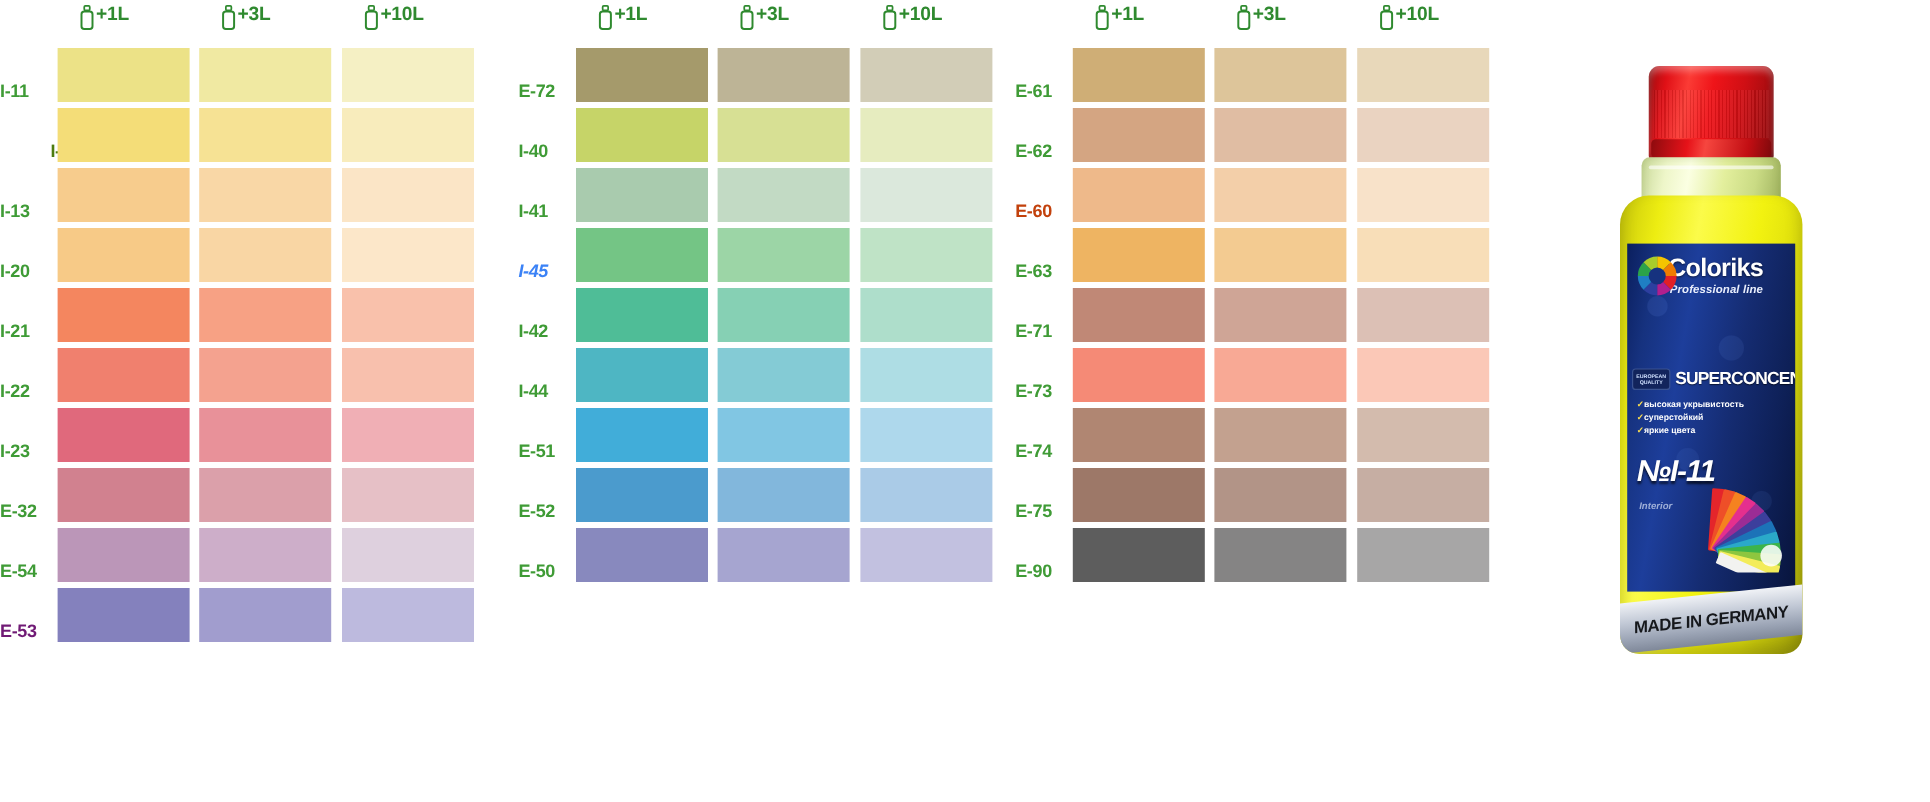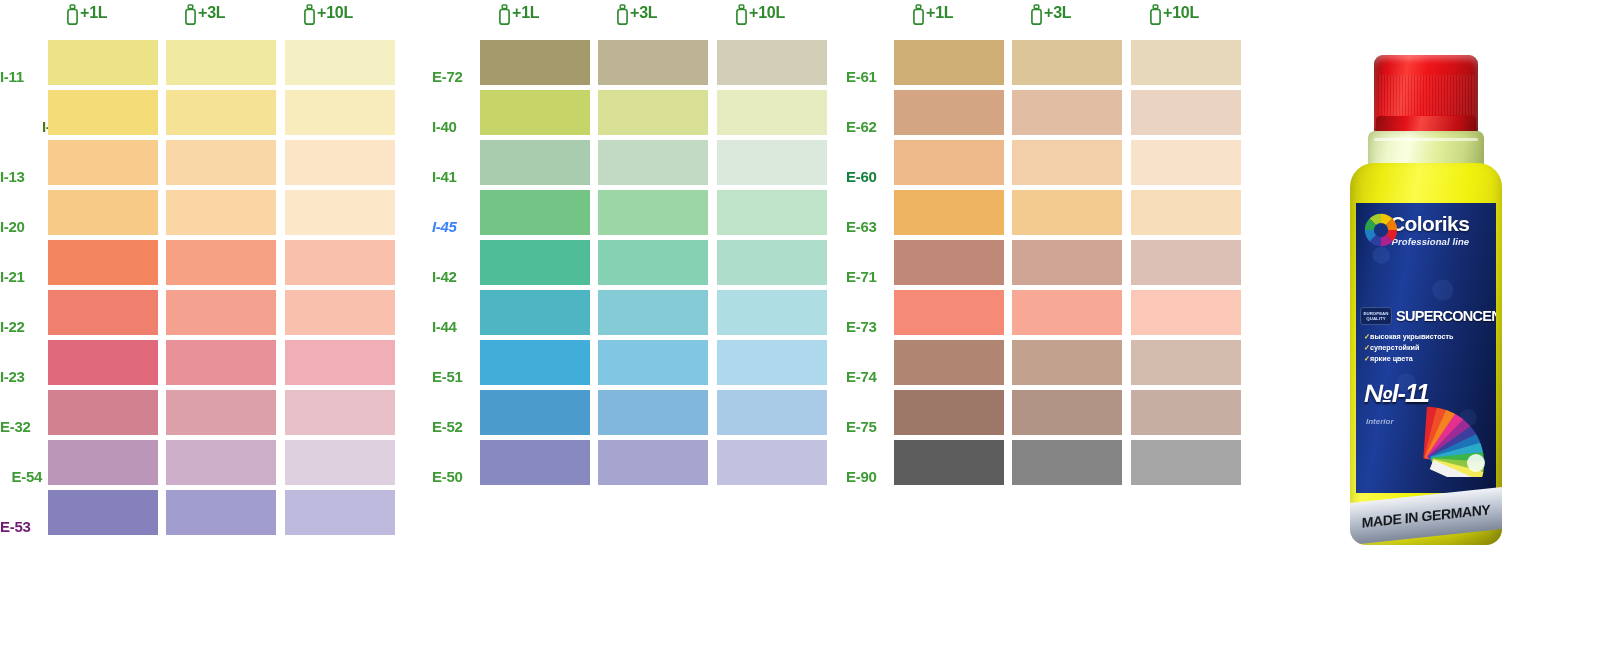--- a/index.html
+++ b/index.html
@@ -214,21 +214,21 @@
           <div class="sw" title="I-23 +3L #e89199" style="left: 166px; width: 110px; background: rgb(232, 145, 153);"></div>
           <div class="sw" title="I-23 +10L #f0afb5" style="left: 285px; width: 110px; background: rgb(240, 175, 181);"></div>
         </div>
         <div class="row">
           <div class="rlabel" style="color: rgb(63, 155, 54);">E-32</div>
           <div class="sw" title="E-32 +1L #d1818f" style="left: 48px; width: 110px; background: rgb(209, 129, 143);"></div>
           <div class="sw" title="E-32 +3L #dba0aa" style="left: 166px; width: 110px; background: rgb(219, 160, 170);"></div>
           <div class="sw" title="E-32 +10L #e6c0c6" style="left: 285px; width: 110px; background: rgb(230, 192, 198);"></div>
         </div>
         <div class="row">
-          <div class="rlabel" style="color: rgb(63, 155, 54); text-align: right;">E-54</div>
+          <div class="rlabel" style="color: rgb(63, 155, 54);">E-54</div>
           <div class="sw" title="E-54 +1L #bb96b8" style="left: 48px; width: 110px; background: rgb(187, 150, 184);"></div>
           <div class="sw" title="E-54 +3L #cdaec9" style="left: 166px; width: 110px; background: rgb(205, 174, 201);"></div>
           <div class="sw" title="E-54 +10L #ded0de" style="left: 285px; width: 110px; background: rgb(222, 208, 222);"></div>
         </div>
         <div class="row">
           <div class="rlabel" style="color: #701a75;">E-53</div>
           <div class="sw" title="E-53 +1L #8481bd" style="left: 48px; width: 110px; background: rgb(132, 129, 189);"></div>
           <div class="sw" title="E-53 +3L #a19dce" style="left: 166px; width: 110px; background: rgb(161, 157, 206);"></div>
           <div class="sw" title="E-53 +10L #bdbade" style="left: 285px; width: 110px; background: rgb(189, 186, 222);"></div>
         </div>
@@ -346,21 +346,21 @@
           <div class="sw" title="E-61 +3L #ddc59a" style="left: 166px; width: 110px; background: rgb(221, 197, 154);"></div>
           <div class="sw" title="E-61 +10L #e8d8ba" style="left: 285px; width: 110px; background: rgb(232, 216, 186);"></div>
         </div>
         <div class="row">
           <div class="rlabel" style="color: rgb(63, 155, 54);">E-62</div>
           <div class="sw" title="E-62 +1L #d4a582" style="left: 48px; width: 110px; background: rgb(212, 165, 130);"></div>
           <div class="sw" title="E-62 +3L #e0bda3" style="left: 166px; width: 110px; background: rgb(224, 189, 163);"></div>
           <div class="sw" title="E-62 +10L #ead3c1" style="left: 285px; width: 110px; background: rgb(234, 211, 193);"></div>
         </div>
         <div class="row">
-          <div class="rlabel" style="color: #15803d;">E-60</div>
+          <div class="rlabel" style="color: #c2410c;">E-60</div>
           <div class="sw" title="E-60 +1L #eeb98a" style="left: 48px; width: 110px; background: rgb(238, 185, 138);"></div>
           <div class="sw" title="E-60 +3L #f3cfa9" style="left: 166px; width: 110px; background: rgb(243, 207, 169);"></div>
           <div class="sw" title="E-60 +10L #f8e2c9" style="left: 285px; width: 110px; background: rgb(248, 226, 201);"></div>
         </div>
         <div class="row">
           <div class="rlabel" style="color: rgb(63, 155, 54);">E-63</div>
           <div class="sw" title="E-63 +1L #eeb462" style="left: 48px; width: 110px; background: rgb(238, 180, 98);"></div>
           <div class="sw" title="E-63 +3L #f3cb91" style="left: 166px; width: 110px; background: rgb(243, 203, 145);"></div>
           <div class="sw" title="E-63 +10L #f8deb8" style="left: 285px; width: 110px; background: rgb(248, 222, 184);"></div>
         </div>

